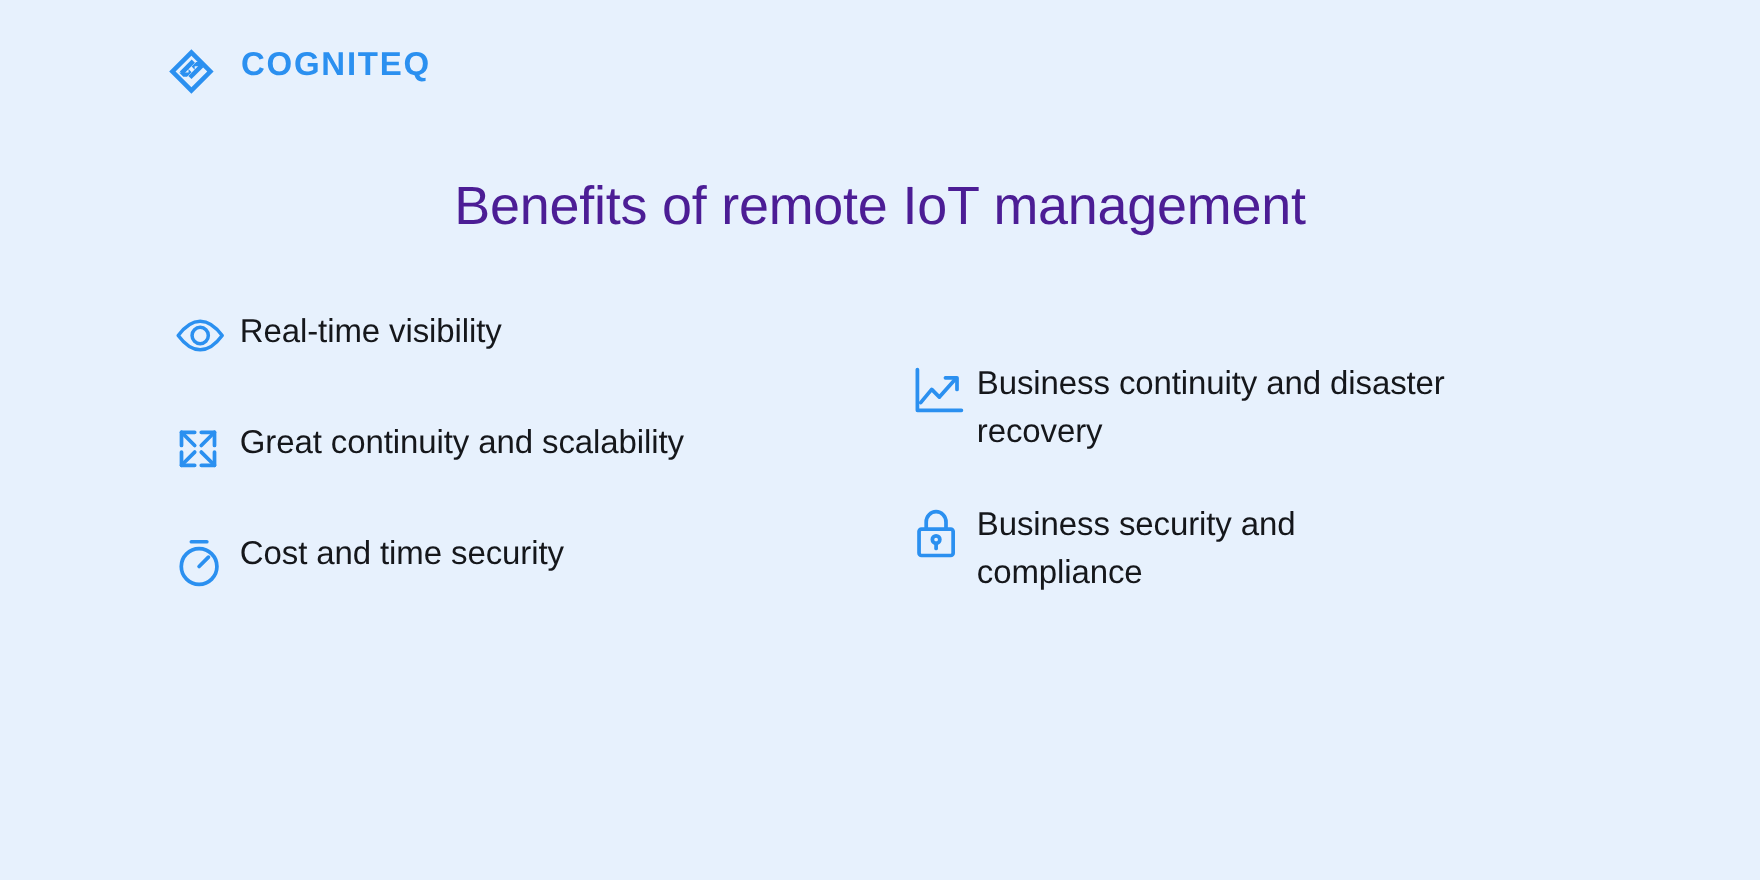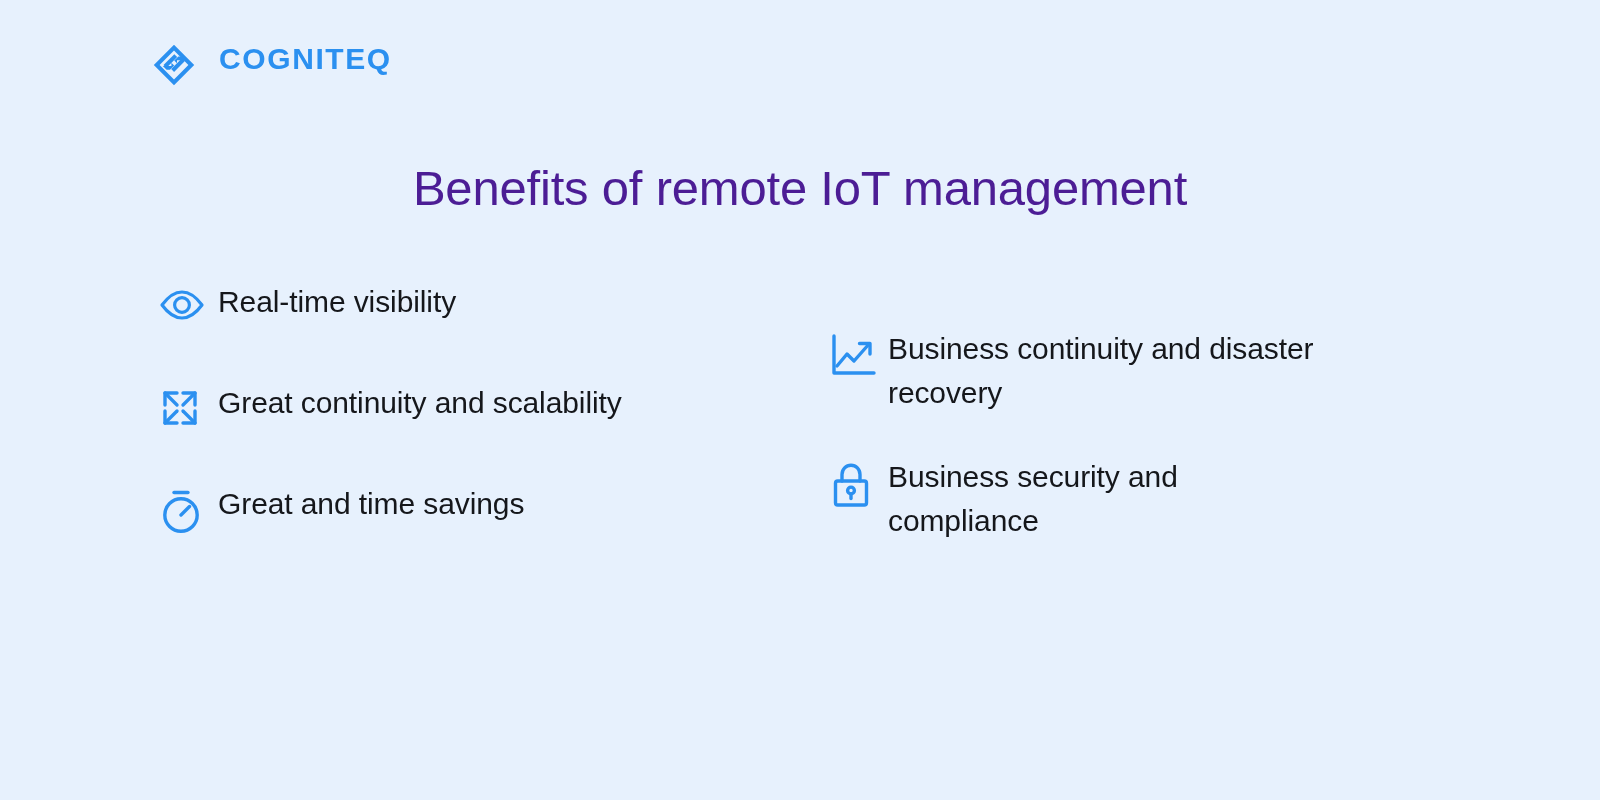--- a/index.html
+++ b/index.html
@@ -166,21 +166,21 @@
           <g fill="none" stroke="#2b90f0" stroke-width="3.4" stroke-linecap="round" stroke-linejoin="round">
 
             <path d="M16 5.5 L30 5.5"></path>
 
             <circle cx="23" cy="28" r="16.2"></circle>
 
             <path d="M23 28 L31.5 19.5"></path>
           </g>
         </svg>
       </span>
-      <span class="benefit-label">Great and time savings</span>
+      <span class="benefit-label">Cost and time security</span>
     </div>
 
   </div>
 
   <div class="col col-right">
 
     <div class="benefit">
       <span class="benefit-icon">
         <svg width="50" height="48" viewBox="0 0 50 48" aria-hidden="true">
           <g fill="none" stroke="#2b90f0" stroke-width="3.4" stroke-linecap="round" stroke-linejoin="round">

